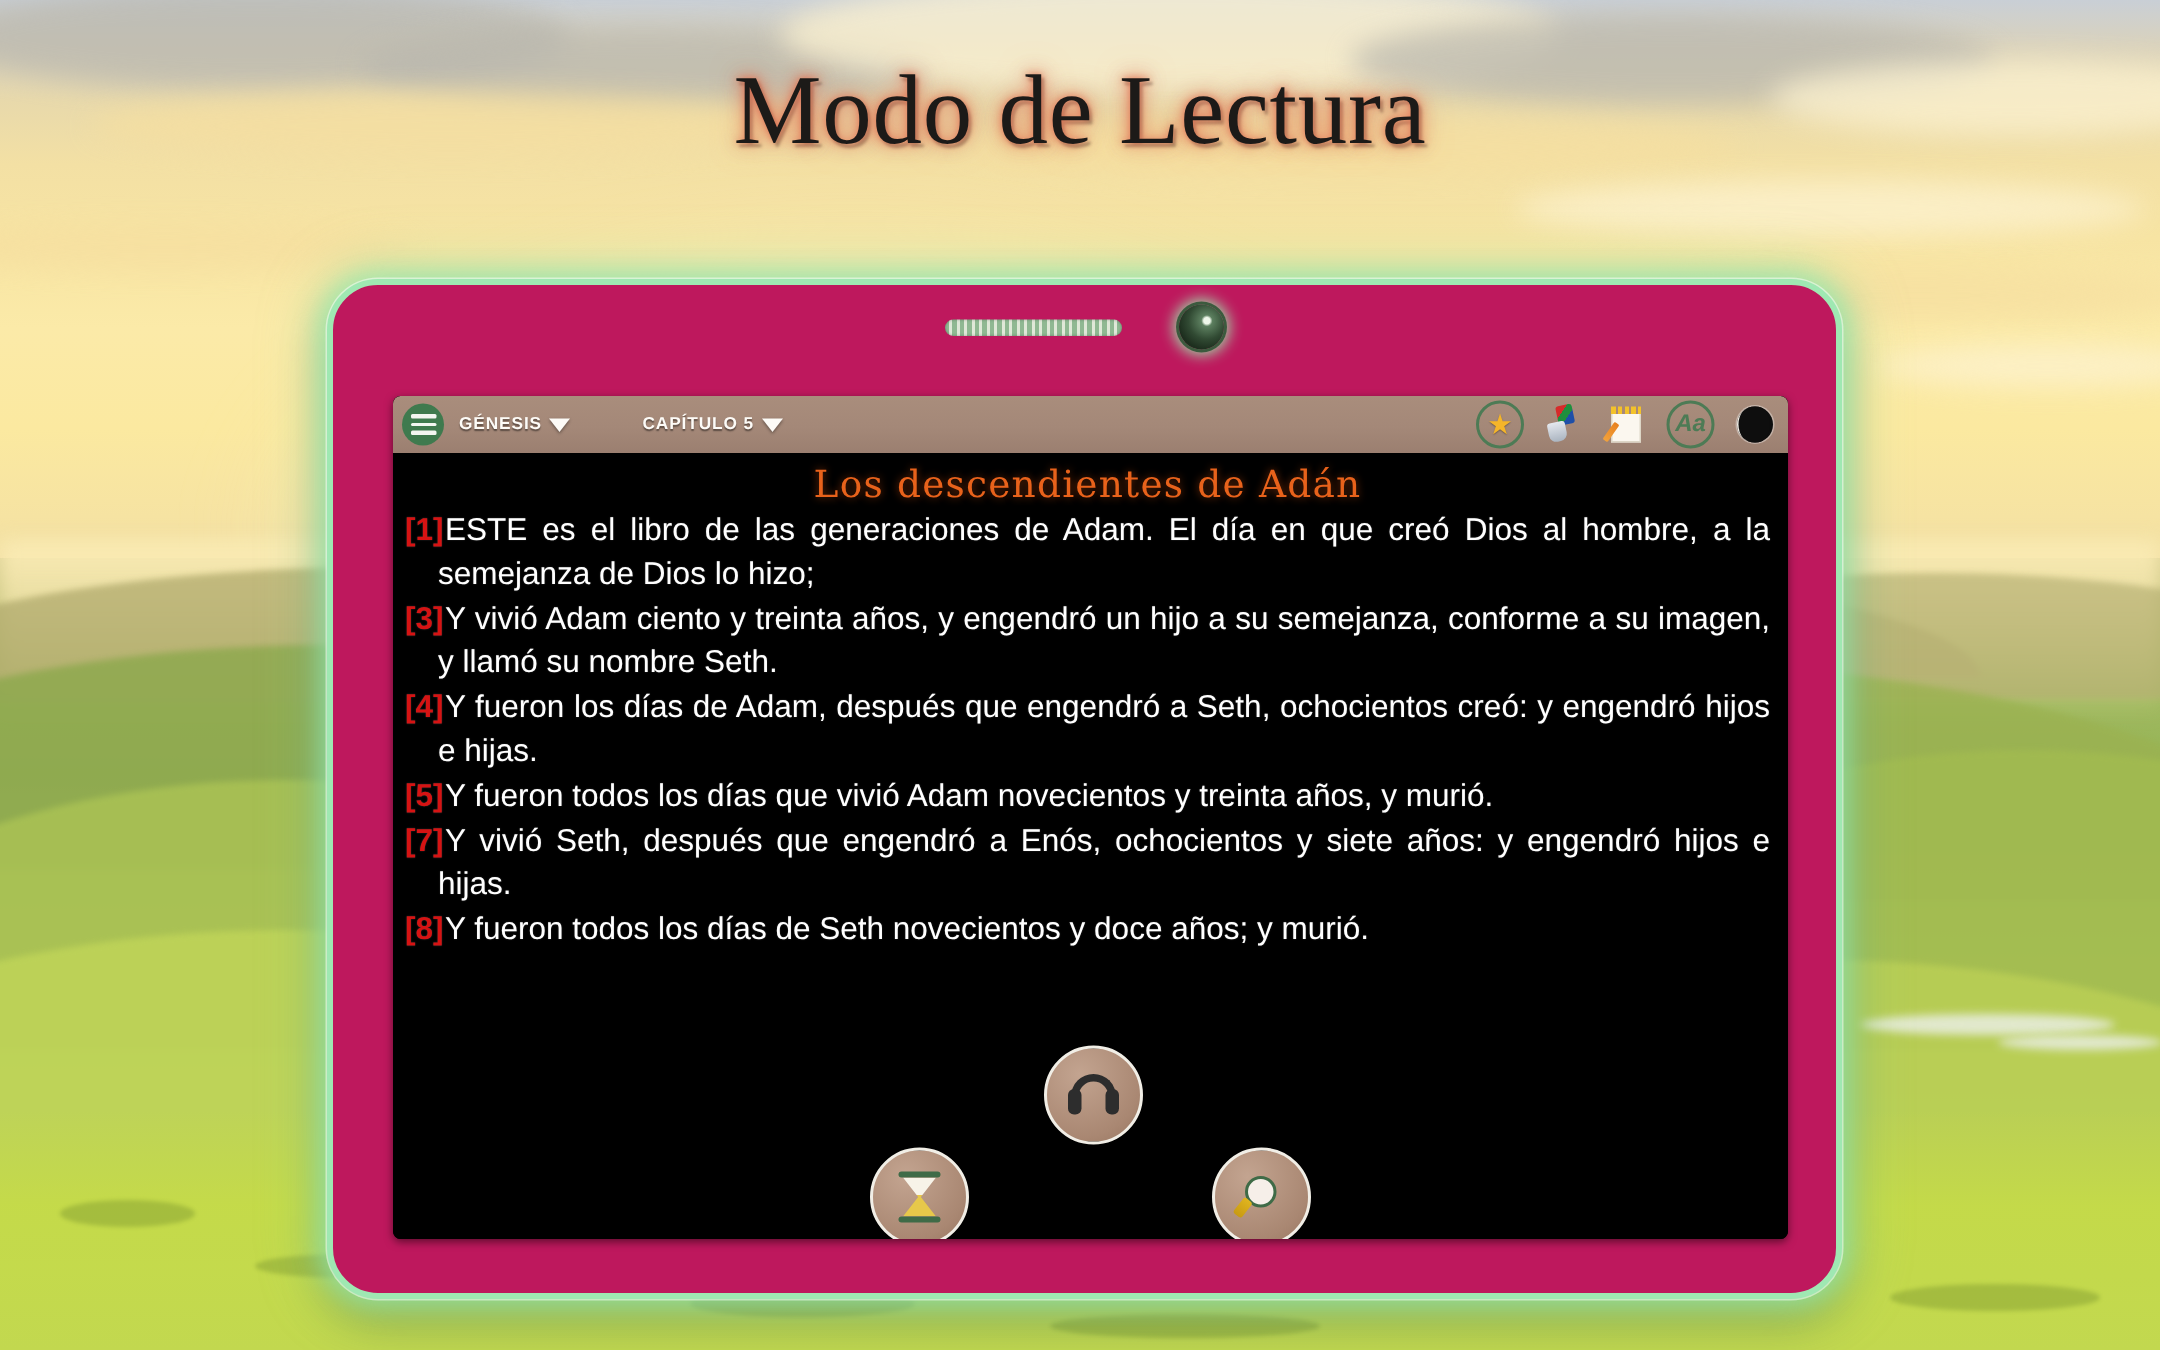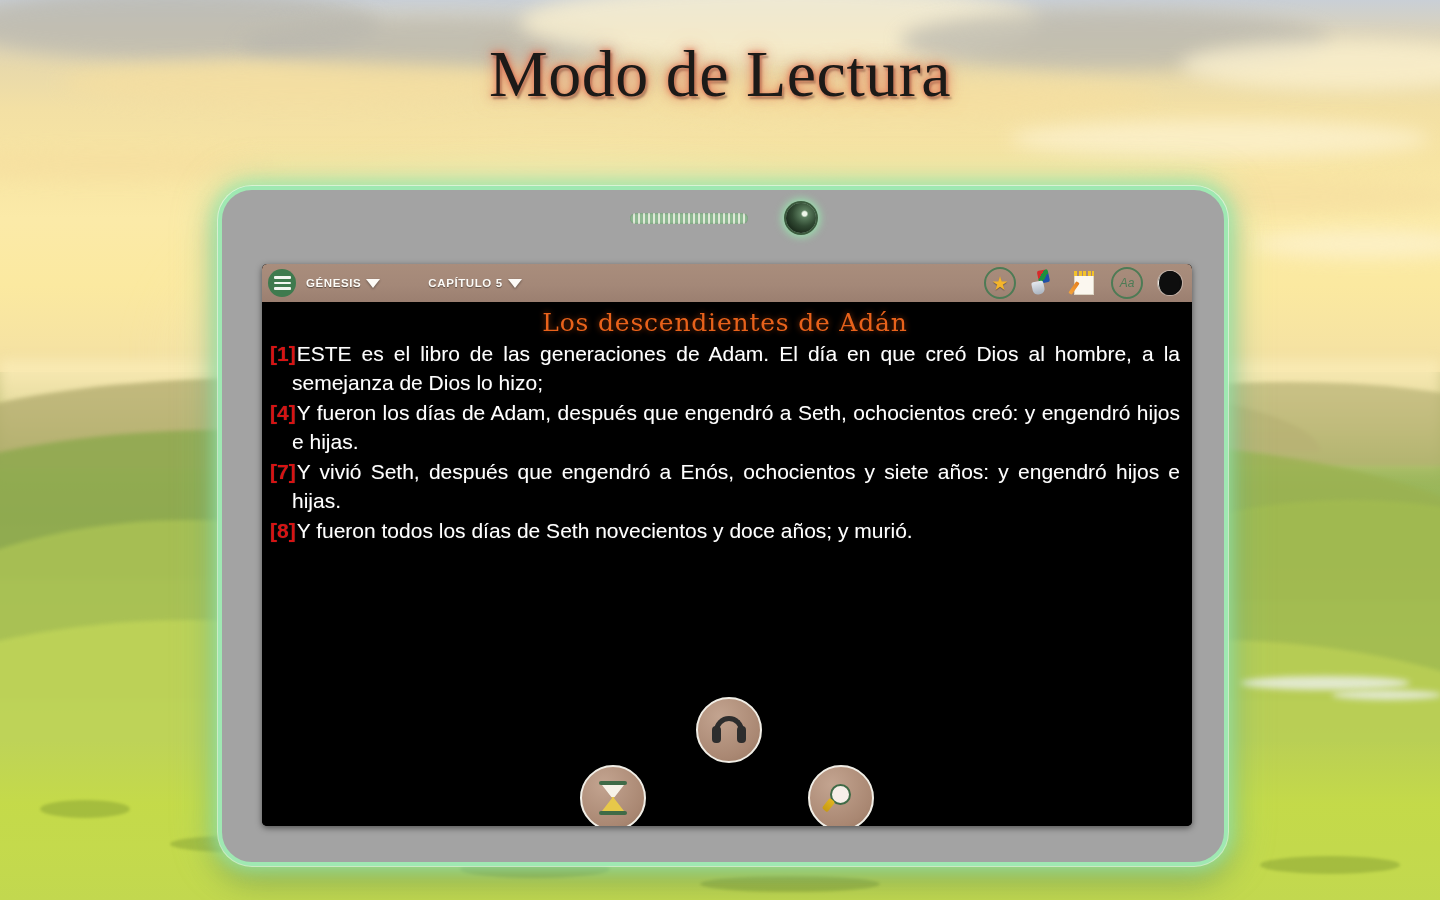--- a/index.html
+++ b/index.html
@@ -123,21 +123,21 @@
       2px 3px 2px rgba(0,0,0,.35);
     z-index: 6;
   }
 
   
   #tablet {
     position: absolute;
     left: 218px; top: 186px;
     width: 1010px; height: 680px;
     border-radius: 34px;
-    background: #a3a3a3;
+    background: #be185d;
     border: 4px solid #9fe8b2;
     box-shadow:
       0 0 0 1px rgba(255,255,255,.5),
       0 0 16px 5px rgba(150,235,175,.75),
       0 0 36px 10px rgba(150,235,175,.35),
       0 14px 32px rgba(0,0,0,.28);
     z-index: 5;
     box-sizing: border-box;
   }
   .bezel-top {
@@ -247,22 +247,22 @@
     border: 2px solid #4d7b55;
   }
   .star-glyph {
     color: #f5b52a;
     font-size: 19px;
     line-height: 1;
     text-shadow: 0 1px 1px rgba(0,0,0,.35);
   }
   .aa-glyph {
     color: #4d7b55;
-    font-size: 12px;
-    font-weight: 400;
+    font-size: 16px;
+    font-weight: 700;
     font-style: italic;
   }
   .moon {
     width: 24px; height: 24px;
     border-radius: 50%;
     background: #0e0e0e;
     position: relative;
     box-shadow: 0 0 0 1px rgba(255,255,255,.35);
     overflow: hidden;
   }
@@ -575,25 +575,31 @@
 
       <div id="reader">
 
         <div id="chapter-heading">Los descendientes de Adán</div>
 
         <p class="verse">
           <span class="vnum">[1]</span><span>ESTE es el libro de las generaciones de Adam. El día en que creó Dios al hombre, a la semejanza de Dios lo hizo;</span>
         </p>
 
 
+        <p class="verse">
+          <span class="vnum">[3]</span><span>Y vivió Adam ciento y treinta años, y engendró un hijo a su semejanza, conforme a su imagen, y llamó su nombre Seth.</span>
+        </p>
 
         <p class="verse">
           <span class="vnum">[4]</span><span>Y fueron los días de Adam, después que engendró a Seth, ochocientos creó: y engendró hijos e hijas.</span>
         </p>
 
+        <p class="verse">
+          <span class="vnum">[5]</span><span>Y fueron todos los días que vivió Adam novecientos y treinta años, y murió.</span>
+        </p>
 
 
         <p class="verse">
           <span class="vnum">[7]</span><span>Y vivió Seth, después que engendró a Enós, ochocientos y siete años: y engendró hijos e hijas.</span>
         </p>
 
         <p class="verse">
           <span class="vnum">[8]</span><span>Y fueron todos los días de Seth novecientos y doce años; y murió.</span>
         </p>
 

